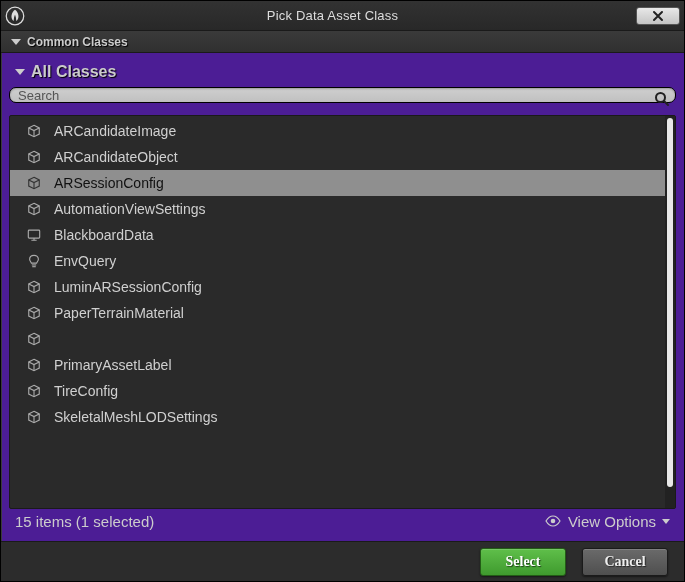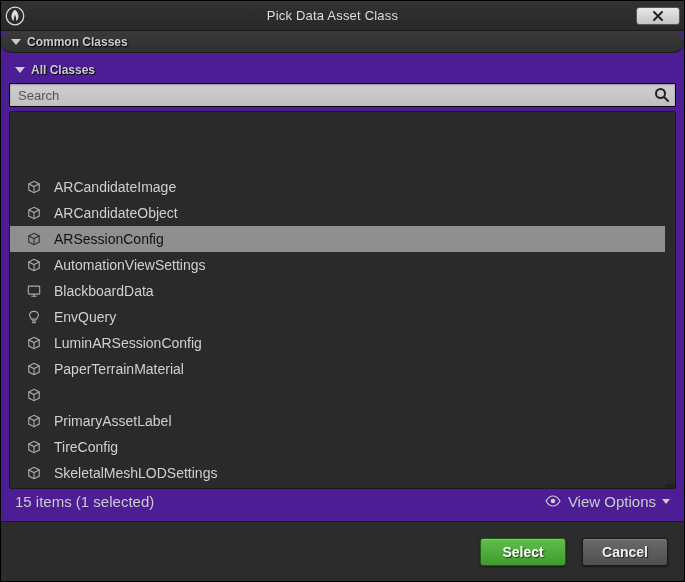--- a/index.html
+++ b/index.html
@@ -62,21 +62,20 @@
     height: 22px;
     background: linear-gradient(to bottom, #3a3a3a, #303030);
     border-bottom: 1px solid #1a1a1a;
     display: flex;
     align-items: center;
     padding-left: 10px;
     font-size: 12px;
     color: #cccccc;
     font-weight: bold;
     text-shadow: 1px 1px 1px #000;
-    border-radius: 11px;
   }
   .section-header .tri {
     width: 0;
     height: 0;
     border-left: 5px solid transparent;
     border-right: 5px solid transparent;
     border-top: 6px solid #cccccc;
     margin-right: 6px;
   }
   
@@ -85,45 +84,45 @@
     padding: 8px 8px 8px 8px;
     display: flex;
     flex-direction: column;
     min-height: 0;
   }
   
   .all-classes-head {
     display: flex;
     align-items: center;
     padding: 2px 6px 6px 6px;
-    font-size: 12px;
+    font-size: 16px;
     color: #cccccc;
     font-weight: bold;
     text-shadow: 1px 1px 1px #000;
   }
   .all-classes-head .tri {
     width: 0;
     height: 0;
     border-left: 5px solid transparent;
     border-right: 5px solid transparent;
     border-top: 6px solid #cccccc;
     margin-right: 6px;
   }
   
   .search-wrap {
     position: relative;
     height: 24px;
     margin-bottom: 4px;
   }
   .search-input {
     width: 100%;
-    height: 24px;
+    height: 16px;
     background: linear-gradient(to bottom, #cfcfcf, #c0c0c0);
     border: 1px solid #000;
-    border-radius: 1px;
+    border-radius: 7px;
     padding: 0 28px 0 8px;
     font-size: 13px;
     color: #444;
     outline: none;
     box-shadow: inset 0 1px 2px rgba(0,0,0,0.25);
   }
   .search-input::placeholder { color: #555; }
   .search-icon-wrap {
     position: absolute;
     right: 4px;
@@ -136,21 +135,20 @@
   }
   
   .list-wrap {
     flex: 1;
     background: #2a2a2a;
     border: 1px solid #1a1a1a;
     border-radius: 2px;
     display: flex;
     min-height: 0;
     overflow: hidden;
-    align-items: flex-end;
   }
   .list {
     flex: 1;
     overflow-y: hidden;
     padding: 2px 0;
   }
   .scrollbar {
     width: 10px;
     background: #222;
     padding: 2px;
@@ -205,28 +203,29 @@
   }
   .view-options .chev {
     width: 0;
     height: 0;
     border-left: 4px solid transparent;
     border-right: 4px solid transparent;
     border-top: 5px solid #cccccc;
   }
   
   .button-row {
-    height: 60px;
+    height: 40px;
     display: flex;
     align-items: center;
     justify-content: flex-end;
     gap: 16px;
     padding-right: 16px;
     border-top: 1px solid #1a1a1a;
     background: #2c2c2c;
+    font-family: Liberation Serif, serif;
   }
   .btn {
     min-width: 86px;
     height: 28px;
     border-radius: 3px;
     font-size: 14px;
     font-weight: bold;
     border: 1px solid #000;
     cursor: pointer;
     display: flex;

